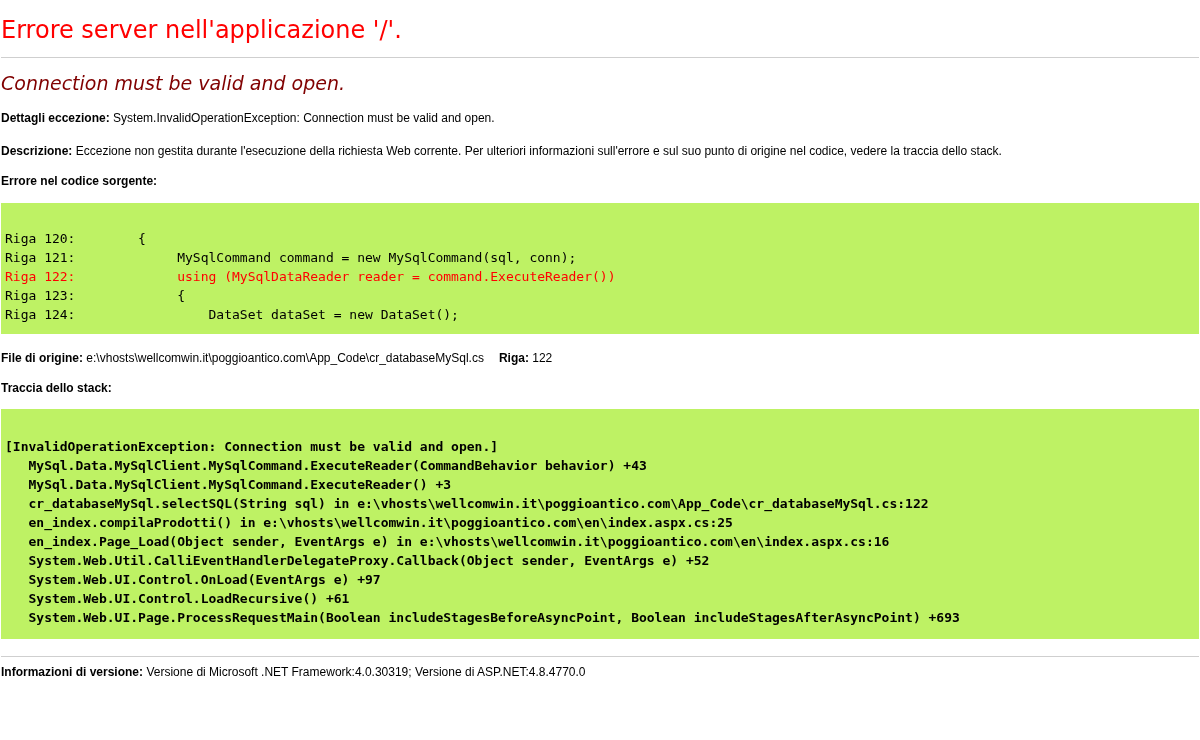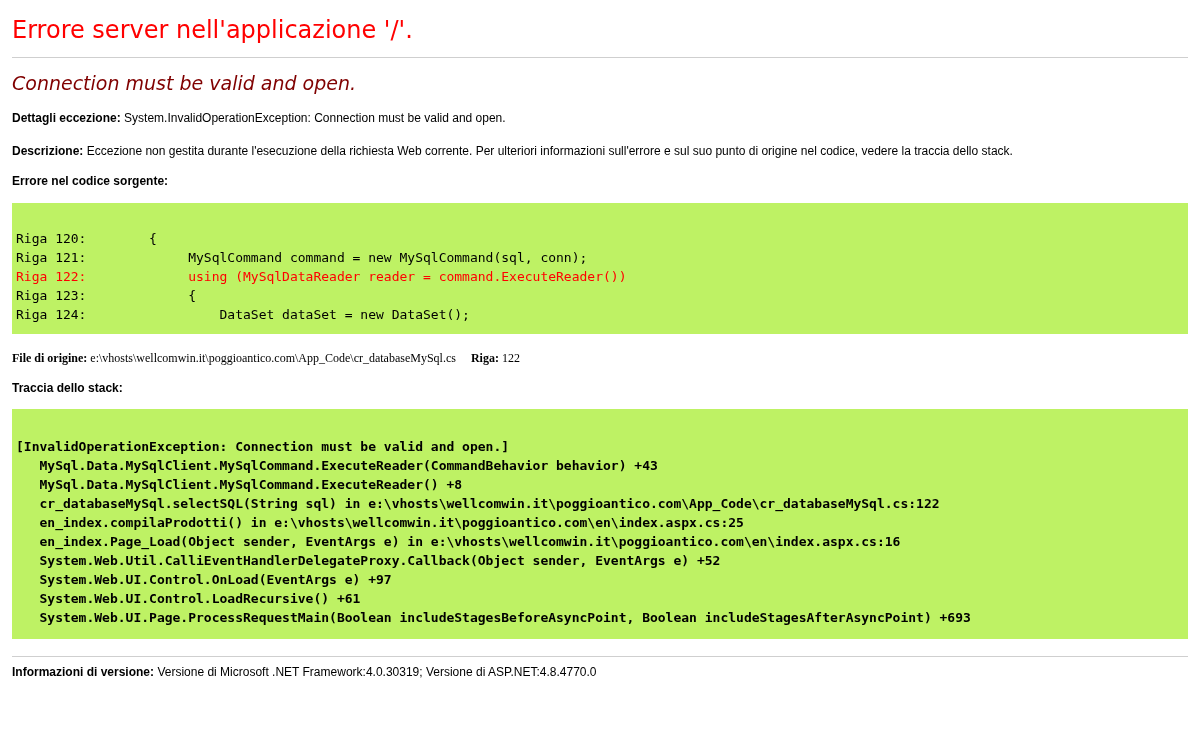--- a/index.html
+++ b/index.html
@@ -3,21 +3,21 @@
 <meta charset="utf-8">
 <style>
   * { margin: 0; padding: 0; box-sizing: border-box; }
   html, body {
     width: 1200px; height: 740px;
     background: #ffffff;
     overflow: hidden;
     font-family: "Liberation Sans", sans-serif;
     color: #000000;
   }
-  .page { padding: 0 12px; width: 1200px; }
+  .page { padding: 0 1px; width: 1200px; }
 
   h1.title {
     padding-top: 16px;
     margin-bottom: 12px;
     font-family: "DejaVu Sans", sans-serif;
     font-weight: normal;
     font-size: 24px;
     line-height: 29px;
     color: #ff0000;
   }
@@ -37,21 +37,21 @@
     color: #800000;
   }
   p.line {
     font-size: 12px;
     line-height: 15px;
   }
   p.line b { font-weight: bold; }
   .desc-line      { margin-top: 18px; }
   .detail-line    { margin-top: 16px; }
   .source-label   { margin-top: 15px; }
-  .file-line      { margin-top: 17px; font-family: Liberation Serif, serif; }
+  .file-line      { margin-top: 17px; }
   .stack-label    { margin-top: 15px; }
   .riga-label     { margin-left: 15px; }
 
   .code-box {
     background: #bef264;
     width: 100%;
   }
   .box-source { margin-top: 14px; padding: 26px 4px 10px 4px; }
   .box-stack  { margin-top: 13px; padding: 28px 4px 12px 4px; font-weight: bold; }
   .code-line {
@@ -91,21 +91,21 @@
       <div class="code-line">Riga 124:                 DataSet dataSet = new DataSet();</div>
     </div>
 
   <p class="line file-line"><b>File di origine:</b> <span>e:\vhosts\wellcomwin.it\poggioantico.com\App_Code\cr_databaseMySql.cs</span><b class="riga-label">Riga:</b> <span>122</span></p>
 
   <p class="line stack-label"><b>Traccia dello stack:</b></p>
 
   <div class="code-box box-stack">
       <div class="code-line">[InvalidOperationException: Connection must be valid and open.]</div>
       <div class="code-line">   MySql.Data.MySqlClient.MySqlCommand.ExecuteReader(CommandBehavior behavior) +43</div>
-      <div class="code-line">   MySql.Data.MySqlClient.MySqlCommand.ExecuteReader() +8</div>
+      <div class="code-line">   MySql.Data.MySqlClient.MySqlCommand.ExecuteReader() +3</div>
       <div class="code-line">   cr_databaseMySql.selectSQL(String sql) in e:\vhosts\wellcomwin.it\poggioantico.com\App_Code\cr_databaseMySql.cs:122</div>
       <div class="code-line">   en_index.compilaProdotti() in e:\vhosts\wellcomwin.it\poggioantico.com\en\index.aspx.cs:25</div>
       <div class="code-line">   en_index.Page_Load(Object sender, EventArgs e) in e:\vhosts\wellcomwin.it\poggioantico.com\en\index.aspx.cs:16</div>
       <div class="code-line">   System.Web.Util.CalliEventHandlerDelegateProxy.Callback(Object sender, EventArgs e) +52</div>
       <div class="code-line">   System.Web.UI.Control.OnLoad(EventArgs e) +97</div>
       <div class="code-line">   System.Web.UI.Control.LoadRecursive() +61</div>
       <div class="code-line">   System.Web.UI.Page.ProcessRequestMain(Boolean includeStagesBeforeAsyncPoint, Boolean includeStagesAfterAsyncPoint) +693</div>
     </div>
 
   <hr class="rule rule-bottom">

